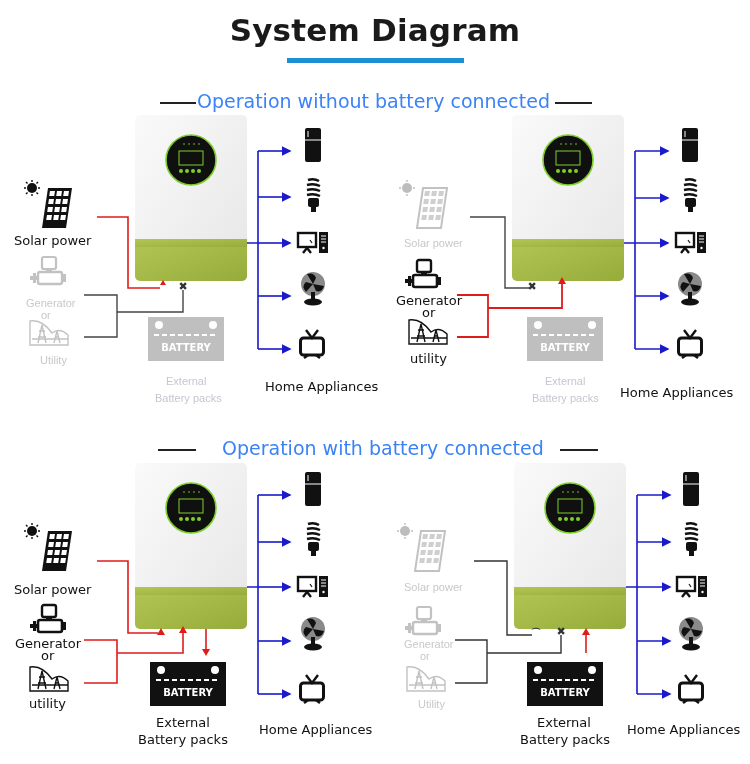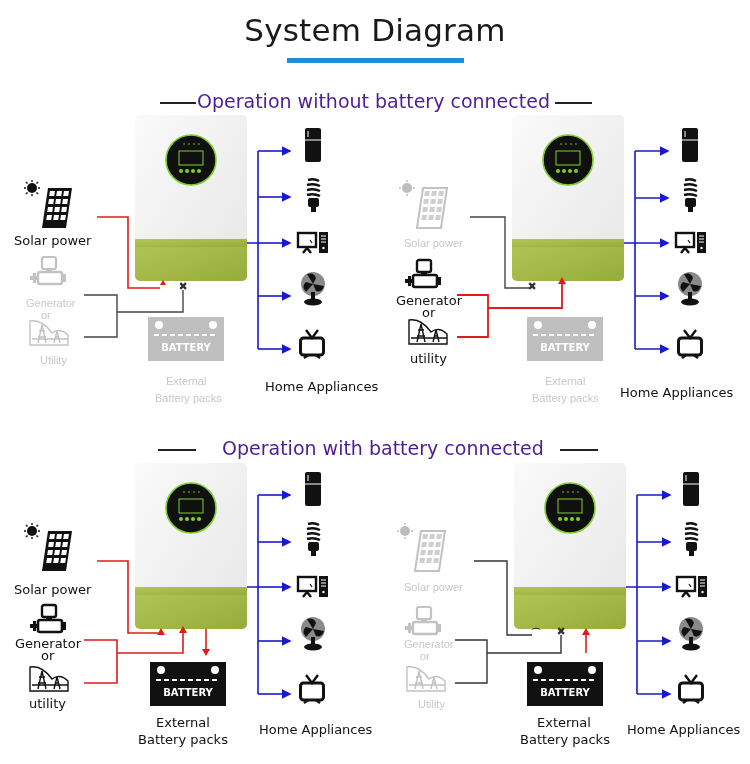--- a/index.html
+++ b/index.html
@@ -1,20 +1,20 @@
 <!DOCTYPE html>
 <html><head>
 <meta charset="utf-8">
 <style>
   html, body { margin:0; padding:0; background:#ffffff; }
   body { width:750px; height:764px; position:relative; overflow:hidden; font-family:"DejaVu Sans", sans-serif; }
   .abs { position:absolute; }
-  .title { left:0; width:750px; top:12px; text-align:center; font-family:"DejaVu Sans", sans-serif; font-weight:normal; font-size:31px; color:#1a1a1a; letter-spacing:0.2px; }
+  .title { left:0; width:750px; top:12px; text-align:center; font-family:"DejaVu Sans", sans-serif; font-weight:bold; font-size:31px; color:#1a1a1a; letter-spacing:0.2px; }
   .title-bar { left:287px; top:58px; width:177px; height:5px; background:#1e8fd6; }
-  .section-title { font-size:19px; color:#4c1d95; white-space:nowrap; font-family:"DejaVu Sans", sans-serif; }
+  .section-title { font-size:19px; color:#3b82f6; white-space:nowrap; font-family:"DejaVu Sans", sans-serif; }
   .lbl { font-size:13px; color:#111; white-space:nowrap; font-family:"DejaVu Sans", sans-serif; line-height:14px; }
   .lbl.dim { color:#c8c8c8; font-size:11px; font-family:"Liberation Sans", sans-serif; }
   .lbl.dim2 { color:#c6c6d2; font-size:11px; font-family:"Liberation Sans", sans-serif; }
   svg text { font-family:"DejaVu Sans", sans-serif; }
 </style>
 </head>
 <body>
 
 <div class="abs title">System Diagram</div>
 <div class="abs title-bar"></div>

